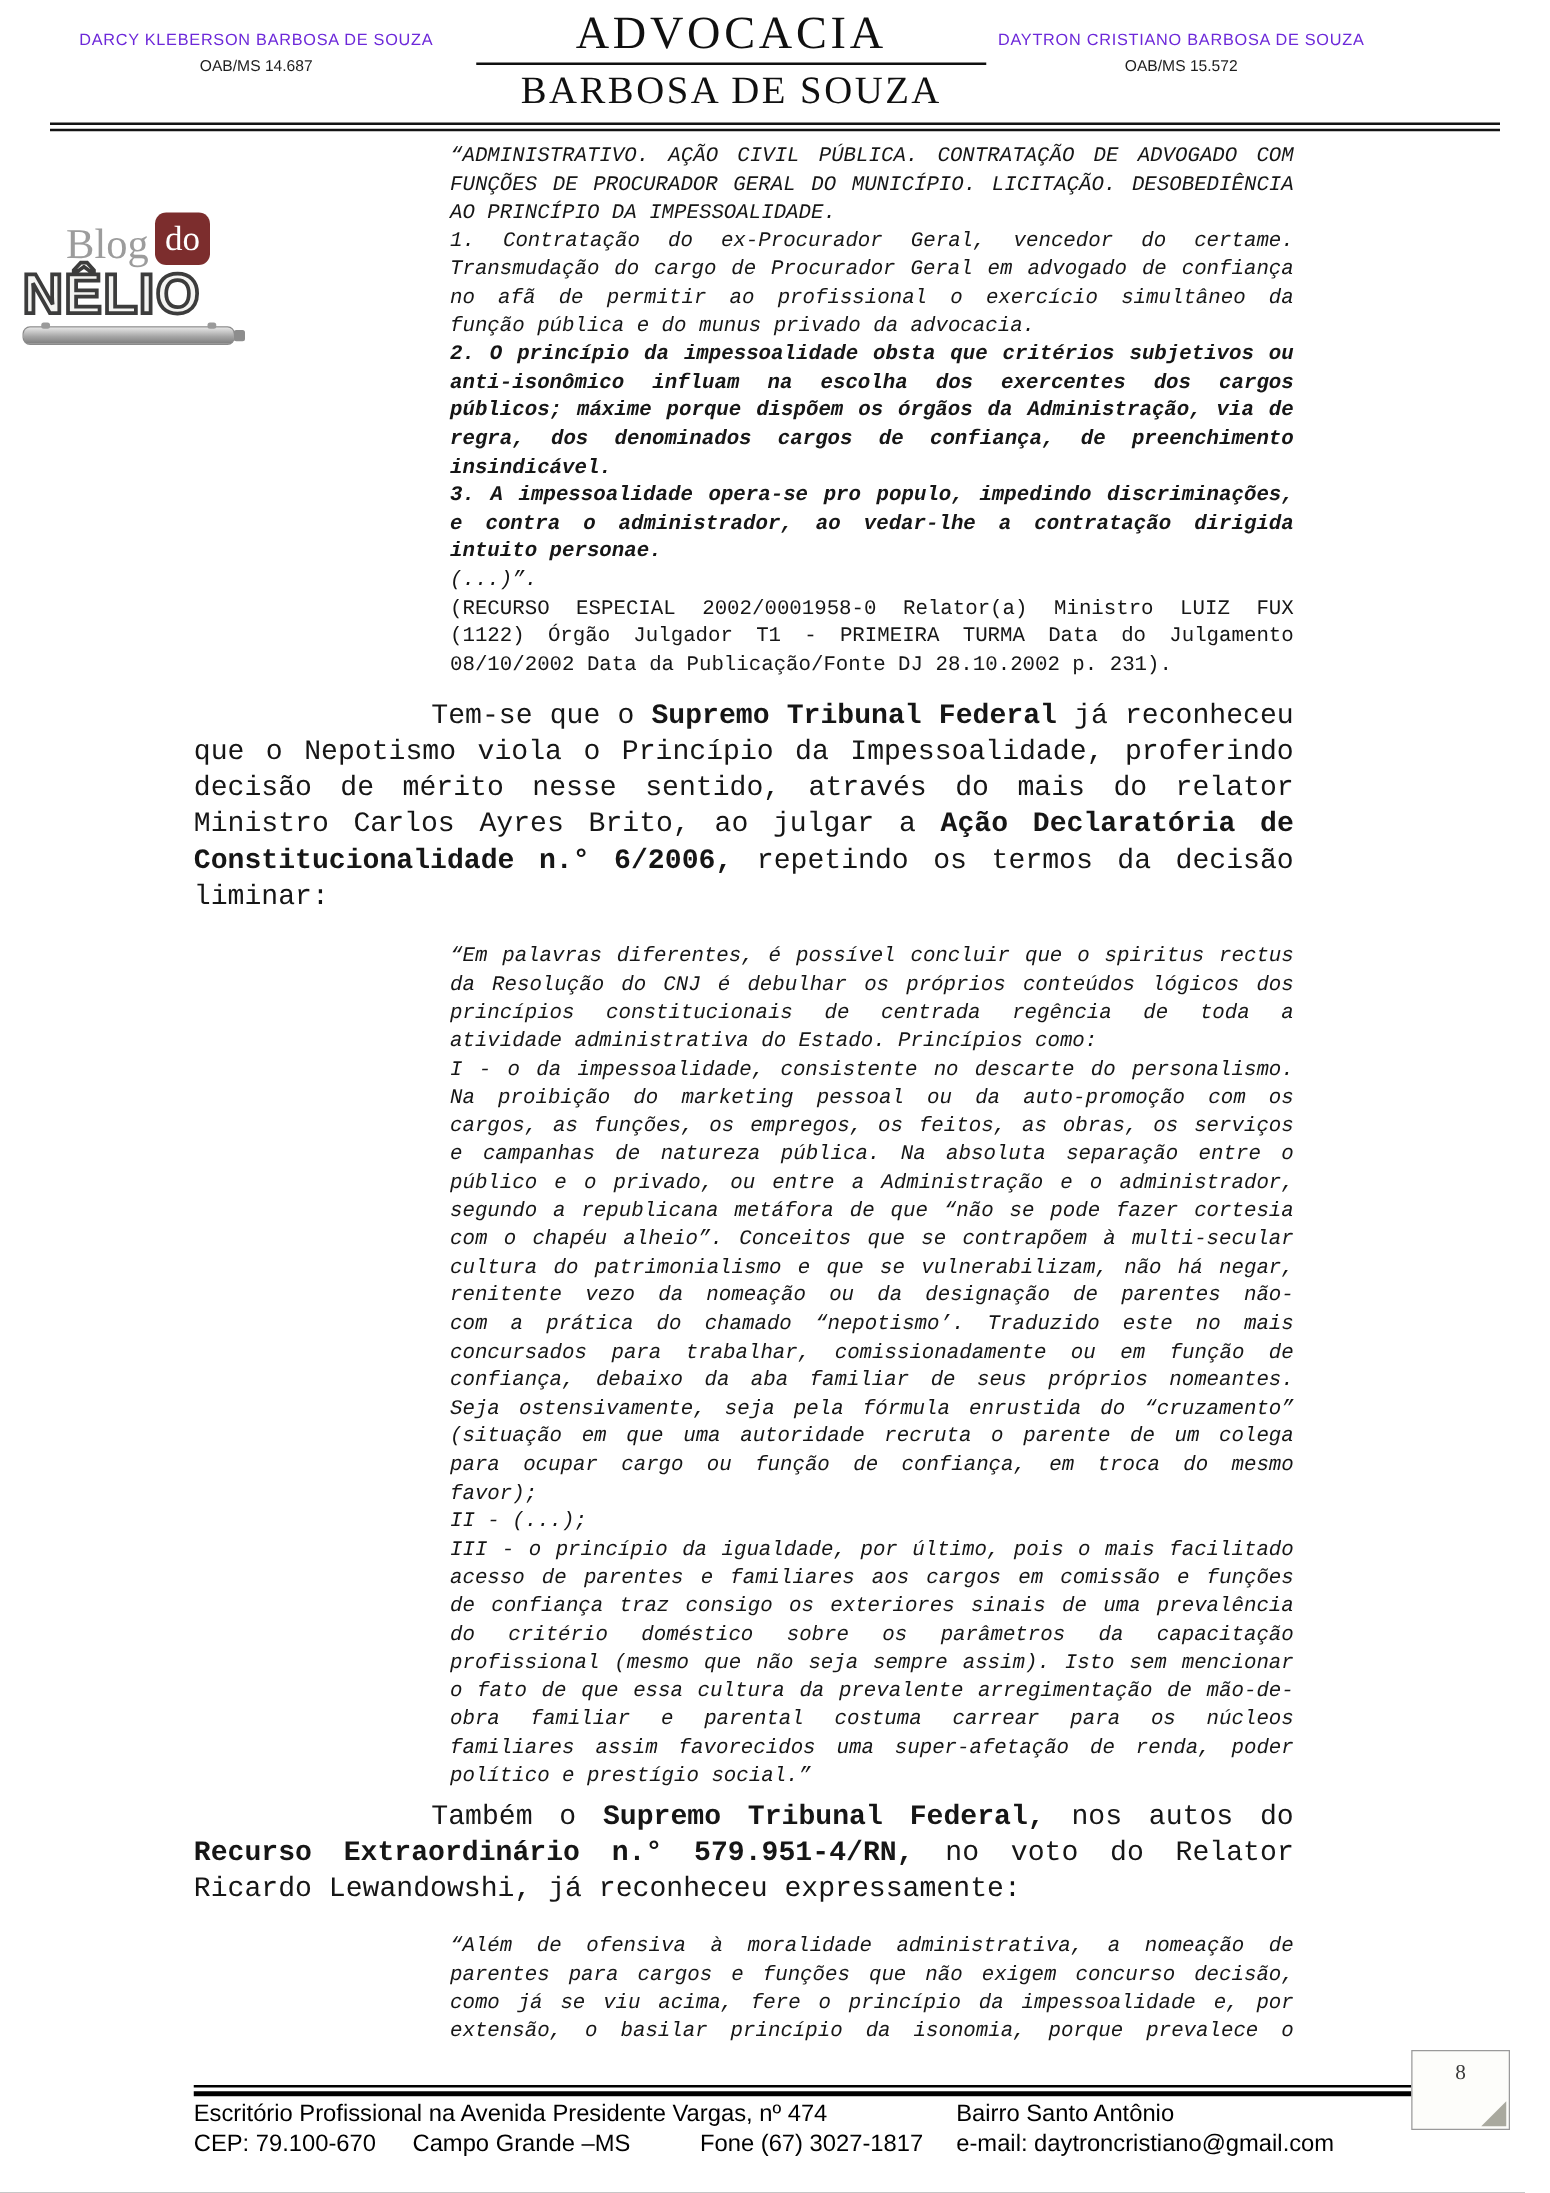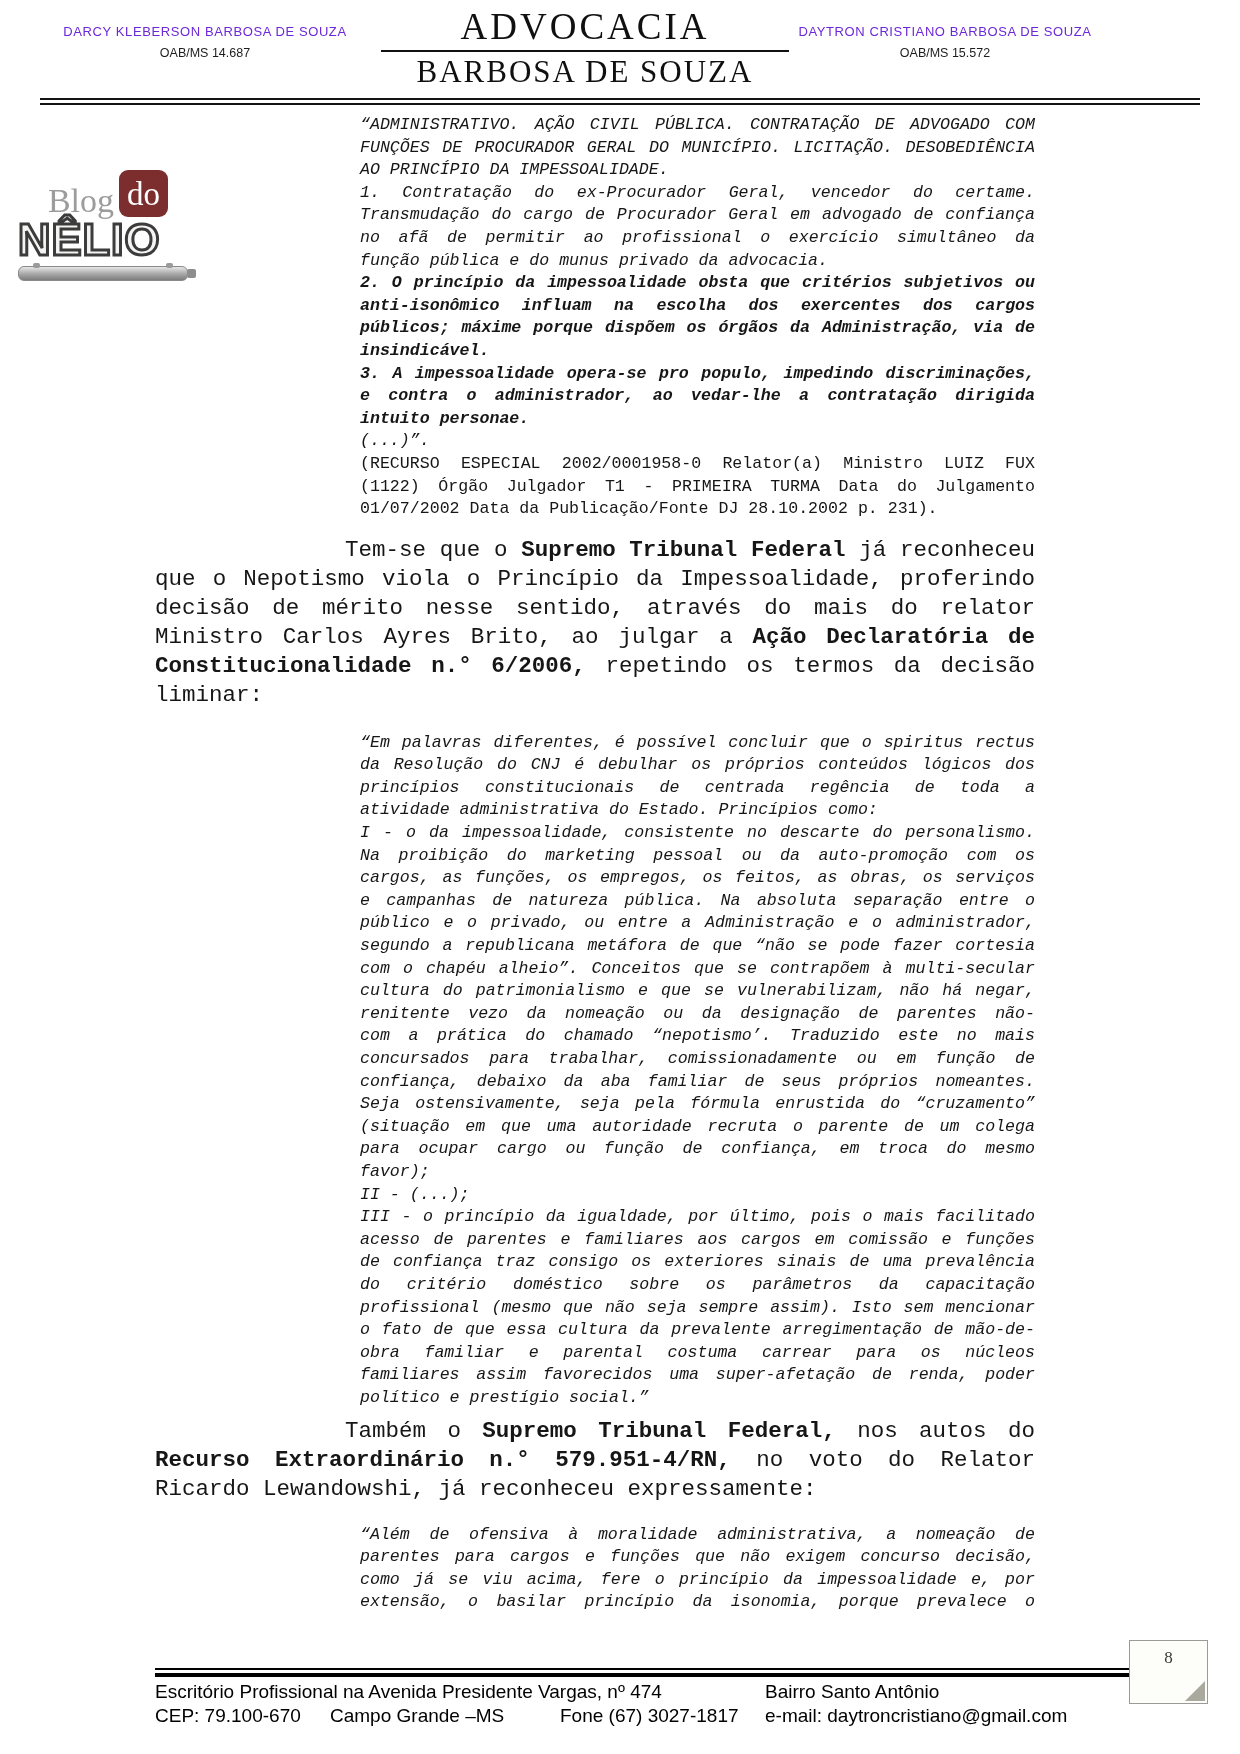--- a/index.html
+++ b/index.html
@@ -14,21 +14,21 @@
   .h-oab{font-family:"Liberation Sans","DejaVu Sans",sans-serif;font-size:12.5px;margin-top:7px;color:#1d1d1d;}
   .hdr-center{position:absolute;left:375px;top:8px;width:420px;text-align:center;}
   .firm-title{font-family:"Liberation Serif","DejaVu Serif",serif;font-size:37px;letter-spacing:3px;color:#101010;line-height:1.05;}
   .firm-divider{border-bottom:2.5px solid #101010;margin:3px 6px 4px 6px;}
   .firm-subtitle{font-family:"Liberation Serif","DejaVu Serif",serif;font-size:31px;letter-spacing:2px;color:#101010;line-height:1.05;}
   .rule-top{position:absolute;left:40px;top:98px;width:1160px;height:3px;border-top:2px solid #141414;border-bottom:2px solid #141414;}
   
   .logo{position:absolute;left:18px;top:170px;width:176px;}
   .logo-row1{display:flex;align-items:flex-end;justify-content:flex-end;gap:5px;padding-right:26px;}
   .logo-blog{font-family:"Liberation Serif","DejaVu Serif",serif;font-size:34px;color:#9c9c9c;line-height:.9;}
-  .logo-do{display:inline-block;background:#7c2d2d;color:#fff;font-family:"Liberation Serif","DejaVu Serif",serif;font-size:33px;line-height:1;padding:8px 8px 6px;border-radius:9px;}
+  .logo-do{display:inline-block;background:#7c2d2d;color:#fff;font-family:"Liberation Serif","DejaVu Serif",serif;font-size:28px;line-height:1;padding:8px 8px 6px;border-radius:9px;}
   .logo-nelio{font-family:"Liberation Sans","DejaVu Sans",sans-serif;font-weight:bold;font-size:45px;line-height:1.02;color:#3c3c3c;letter-spacing:1px;text-align:left;}
   @supports (-webkit-text-stroke: 3px #000){
     .logo-nelio{color:#f4f4f2;-webkit-text-stroke:3px #3c3c3c;}
   }
   .logo-bar{position:relative;margin-top:3px;height:13px;width:168px;border-radius:6px;
     background:linear-gradient(#e6e6e6,#a6a6a6 55%,#7d7d7d);border:1px solid #8a8a8a;}
   .logo-bar .nub{position:absolute;top:-4px;width:7px;height:5px;background:#9a9a9a;border-radius:2px;}
   .logo-bar .nub.l{left:14px;} .logo-bar .nub.r{right:14px;}
   .logo-bar .handle{position:absolute;right:-9px;top:2px;width:9px;height:9px;background:#8d8d8d;border-radius:2px;}
   
@@ -100,28 +100,29 @@
         <div class="line">“ADMINISTRATIVO. AÇÃO CIVIL PÚBLICA. CONTRATAÇÃO DE ADVOGADO COM</div>
         <div class="line">FUNÇÕES DE PROCURADOR GERAL DO MUNICÍPIO. LICITAÇÃO. DESOBEDIÊNCIA</div>
         <div class="line nj">AO PRINCÍPIO DA IMPESSOALIDADE.</div>
         <div class="line">1. Contratação do ex-Procurador Geral, vencedor do certame.</div>
         <div class="line">Transmudação do cargo de Procurador Geral em advogado de confiança</div>
         <div class="line">no afã de permitir ao profissional o exercício simultâneo da</div>
         <div class="line nj">função pública e do munus privado da advocacia.</div>
         <div class="line b">2. O princípio da impessoalidade obsta que critérios subjetivos ou</div>
         <div class="line b">anti-isonômico influam na escolha dos exercentes dos cargos</div>
         <div class="line b">públicos; máxime porque dispõem os órgãos da Administração, via de</div>
+        <div class="line b">regra, dos denominados cargos de confiança, de preenchimento</div>
         <div class="line b nj">insindicável.</div>
         <div class="line b">3. A impessoalidade opera-se pro populo, impedindo discriminações,</div>
         <div class="line b">e contra o administrador, ao vedar-lhe a contratação dirigida</div>
         <div class="line b nj">intuito personae.</div>
         <div class="line nj">(...)”.</div>
         <div class="line u">(RECURSO ESPECIAL 2002/0001958-0 Relator(a) Ministro LUIZ FUX</div>
         <div class="line u">(1122) Órgão Julgador T1 - PRIMEIRA TURMA Data do Julgamento</div>
-        <div class="line u nj">01/07/2002 Data da Publicação/Fonte DJ 28.10.2002 p. 231).</div>
+        <div class="line u nj">08/10/2002 Data da Publicação/Fonte DJ 28.10.2002 p. 231).</div>
       </div>
       <div class="block para">
         <div class="line ind">Tem-se que o <b>Supremo Tribunal Federal</b> já reconheceu</div>
         <div class="line">que o Nepotismo viola o Princípio da Impessoalidade, proferindo</div>
         <div class="line">decisão de mérito nesse sentido, através do mais do relator</div>
         <div class="line">Ministro Carlos Ayres Brito, ao julgar a <b>Ação Declaratória de</b></div>
         <div class="line"><b>Constitucionalidade n.° 6/2006,</b> repetindo os termos da decisão</div>
         <div class="line nj">liminar:</div>
       </div>
       <div class="block quote">

